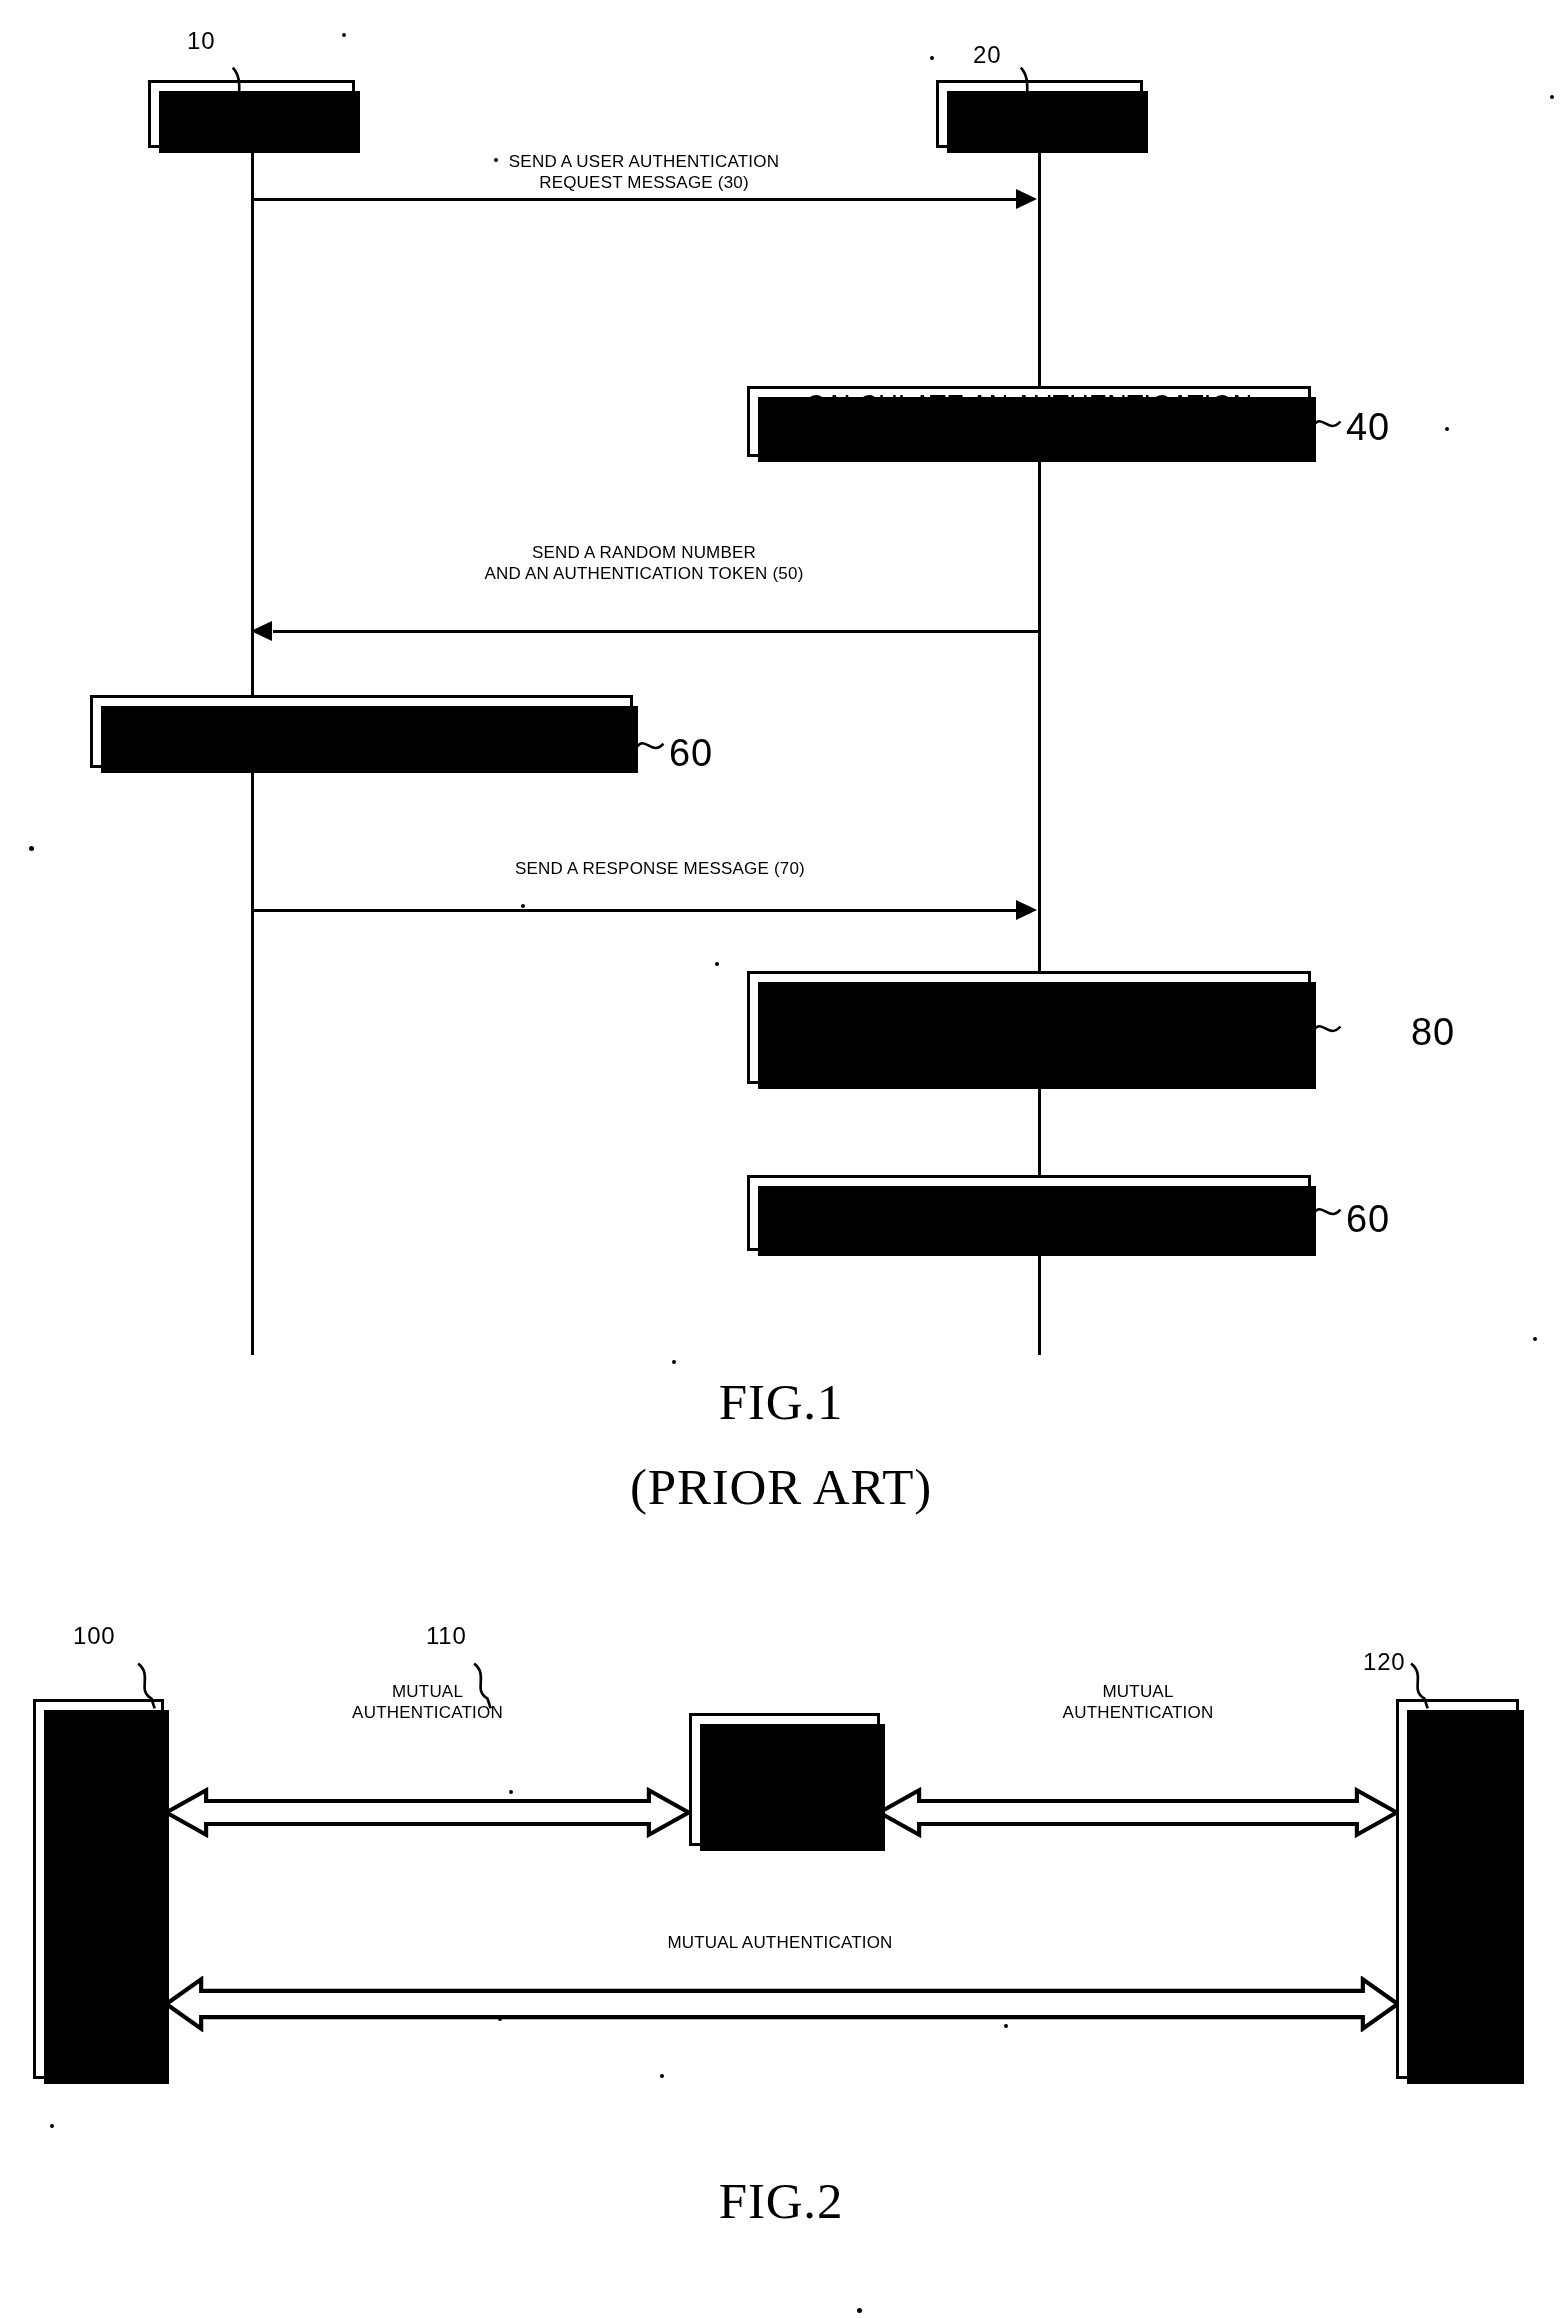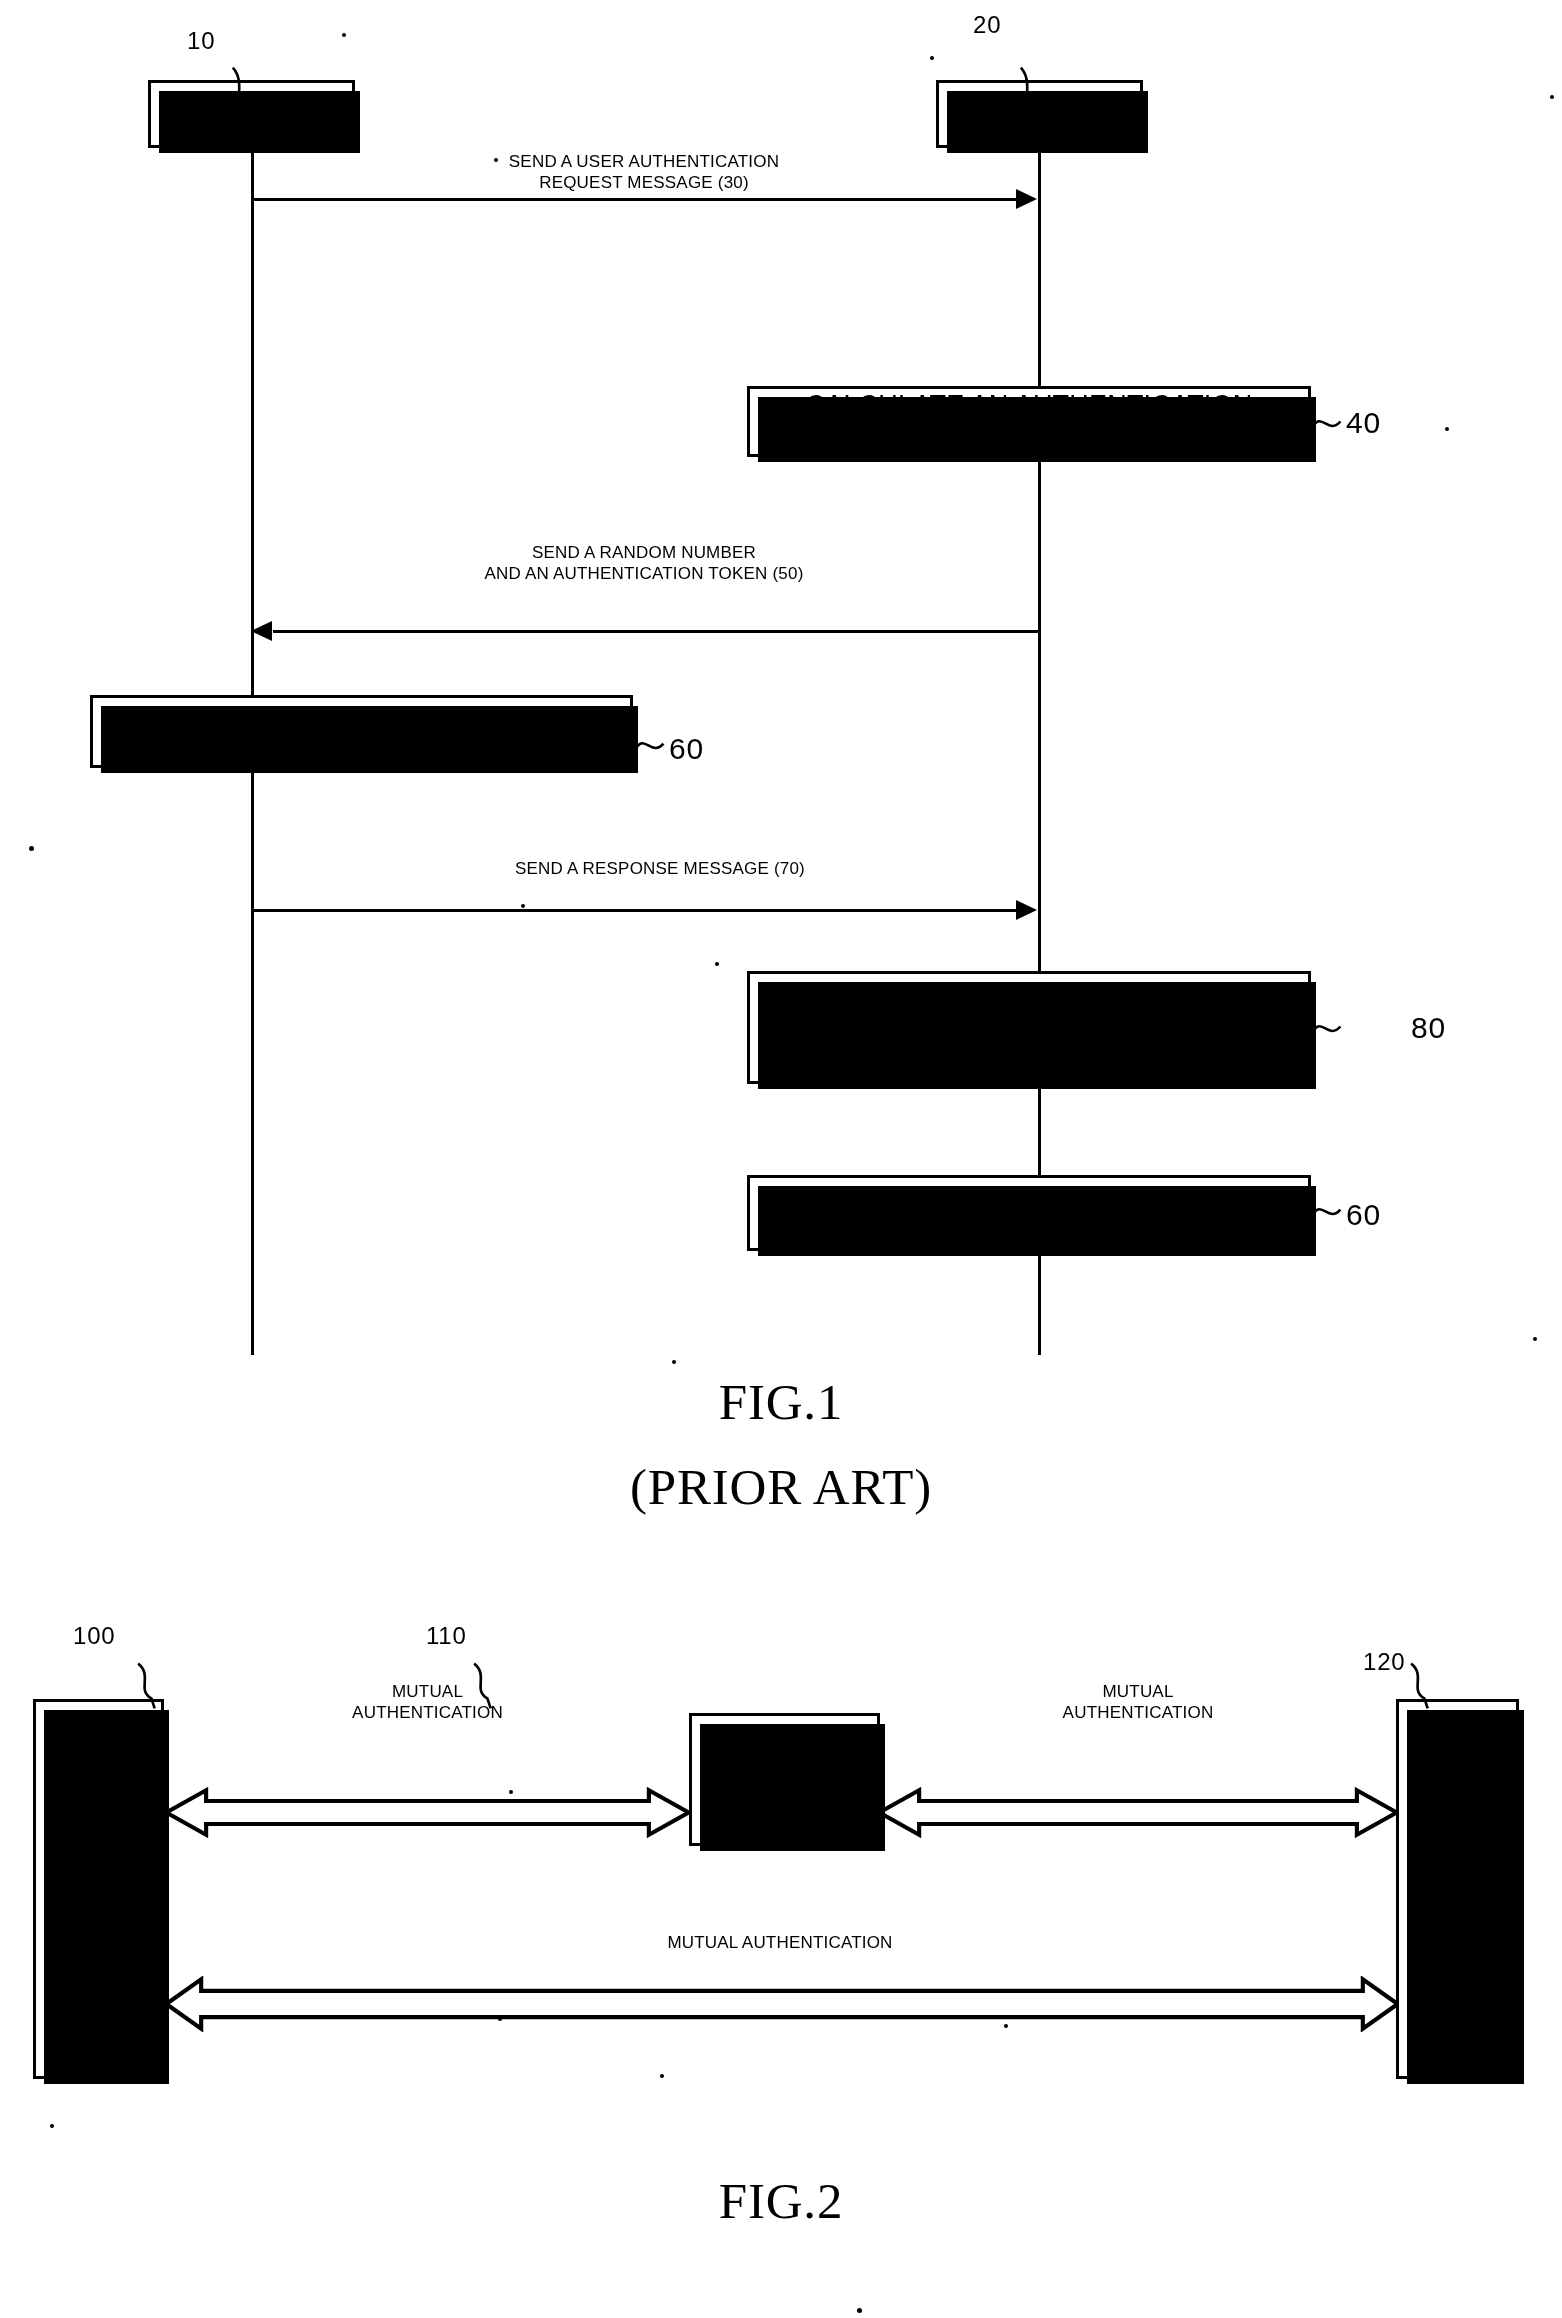--- a/index.html
+++ b/index.html
@@ -87,21 +87,21 @@
 
   
   .ref-num {
     position: absolute;
     font-size: 24px;
     letter-spacing: 0.8px;
     z-index: 6;
   }
   .ref-num-side {
     position: absolute;
-    font-size: 30px;
+    font-size: 38px;
     letter-spacing: 0.8px;
     z-index: 6;
   }
   .leader { position: absolute; z-index: 6; }
 
   
   .fig-caption {
     position: absolute;
     width: 100%;
     text-align: center;
@@ -144,21 +144,21 @@
   <div class="speck" style="left:50px;   top:2124px;width:4.1px; height:4.1px;"></div>
 
   <div class="lifeline" style="left:251px; top:148px; height:1207px;"></div>
   <div class="lifeline" style="left:1038px; top:148px; height:1207px;"></div>
 
   <div class="ref-num" style="left:187px; top:26.5px;">10</div>
   <svg class="leader" style="left:226px; top:66px; width:50px; height:76px;" viewBox="0 0 60 92">
     <path d="M8 2 C 26 22, 4 48, 26 70 L 30 90" stroke="#000" stroke-width="3.2" fill="none"></path>
   </svg>
 
-  <div class="ref-num" style="left:973px; top:11px;">20</div>
+  <div class="ref-num" style="left:973px; top:41px;">20</div>
   <svg class="leader" style="left:1014px; top:66px; width:50px; height:76px;" viewBox="0 0 60 92">
     <path d="M8 2 C 26 22, 4 48, 26 70 L 30 90" stroke="#000" stroke-width="3.2" fill="none"></path>
   </svg>
 
   <div class="box entity-box" style="left:148px; top:80px; width:207px; height:68px;">
     <span>UE</span>
   </div>
 
   <div class="box entity-box" style="left:936px; top:80px; width:207px; height:68px;">
     <span>BSF</span>

